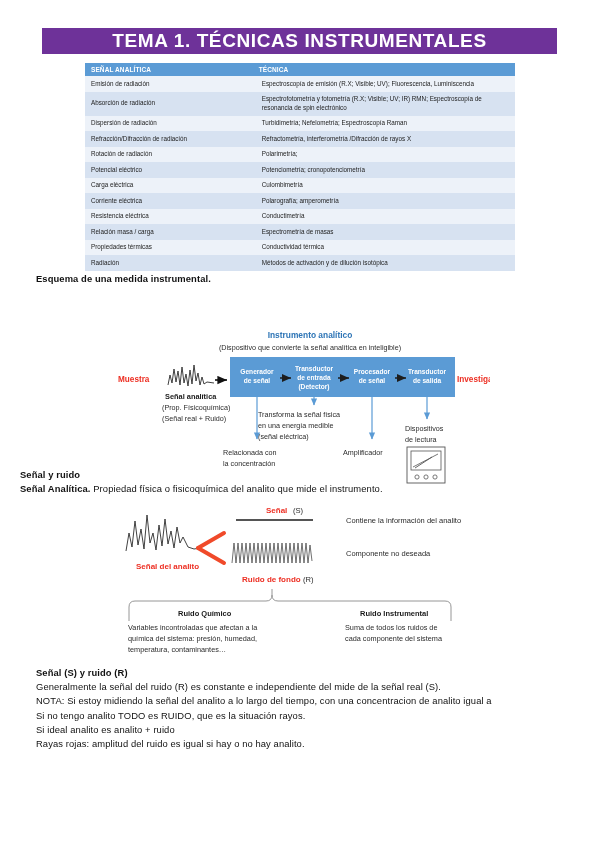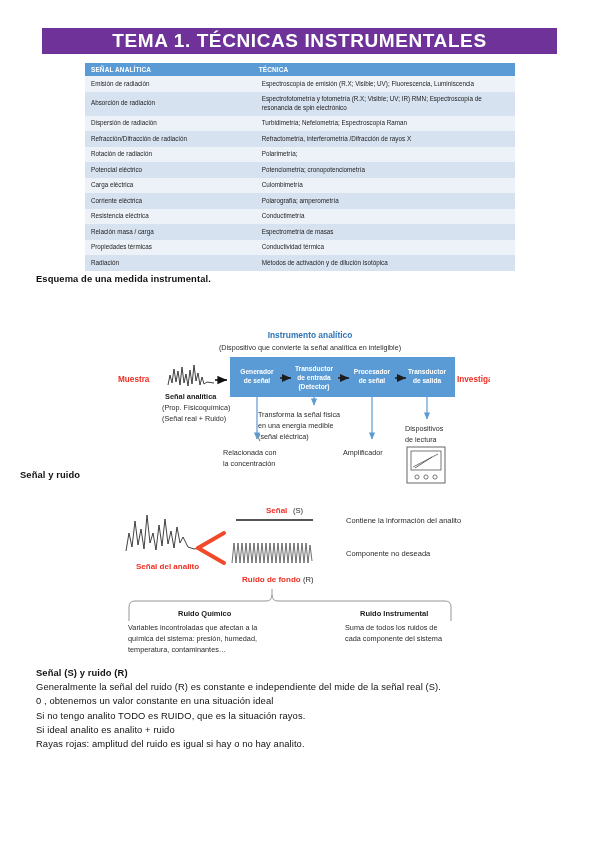--- a/index.html
+++ b/index.html
@@ -256,20 +256,21 @@
       <path d="M305,141 L322,130" stroke="#555" stroke-width="0.9" fill="none"></path>
       <circle cx="307" cy="150" r="2.1" fill="none" stroke="#555" stroke-width="0.8"></circle>
       <circle cx="316" cy="150" r="2.1" fill="none" stroke="#555" stroke-width="0.8"></circle>
       <circle cx="325" cy="150" r="2.1" fill="none" stroke="#555" stroke-width="0.8"></circle>
     </g>
   </svg>
 </div>
 
 <div class="para" id="para-senal-ruido">
   <div class="b">Señal y ruido</div>
+  <div><b>Señal Analítica.</b><span> Propiedad física o fisicoquímica del analito que mide el instrumento.</span></div>
 </div>
 
 <div id="diagram-noise">
   <svg width="400" height="160" viewBox="0 0 400 160" xmlns="http://www.w3.org/2000/svg">
 
     <g>
       <path d="M8,48 L11,30 L14,44 L17,18 L20,42 L23,26 L26,46 L29,12 L32,40 L35,30
                L38,47 L41,22 L44,43 L47,16 L50,41 L53,28 L56,45 L59,24 L62,40 L65,34
                L70,44 L76,46 L82,45" fill="none" stroke="#2b2b2b" stroke-width="0.9"></path>
     </g>
@@ -313,17 +314,17 @@
     <g font-family="Liberation Sans, sans-serif" font-size="7.3" fill="#2b2b2b">
       <text x="227" y="127">Suma de todos los ruidos de</text>
       <text x="227" y="138">cada componente del sistema</text>
     </g>
   </svg>
 </div>
 
 <div class="para" id="para-senal-s-r">
   <div class="b">Señal (S) y ruido (R)</div>
   <div>Generalmente la señal del ruido (R) es constante e independiente del mide de la señal real (S).</div>
-  <div>0 , obtenemos un valor constante en una situación ideal</div>
+  <div>NOTA: Si estoy midiendo la señal del analito a lo largo del tiempo, con una concentracion de analito igual a</div>
   <div>Si no tengo analito TODO es RUIDO, que es la situación rayos.</div>
   <div>Si ideal analito es analito + ruido</div>
   <div>Rayas rojas: amplitud del ruido es igual si hay o no hay analito.</div>
 </div>
 
 </body></html>

